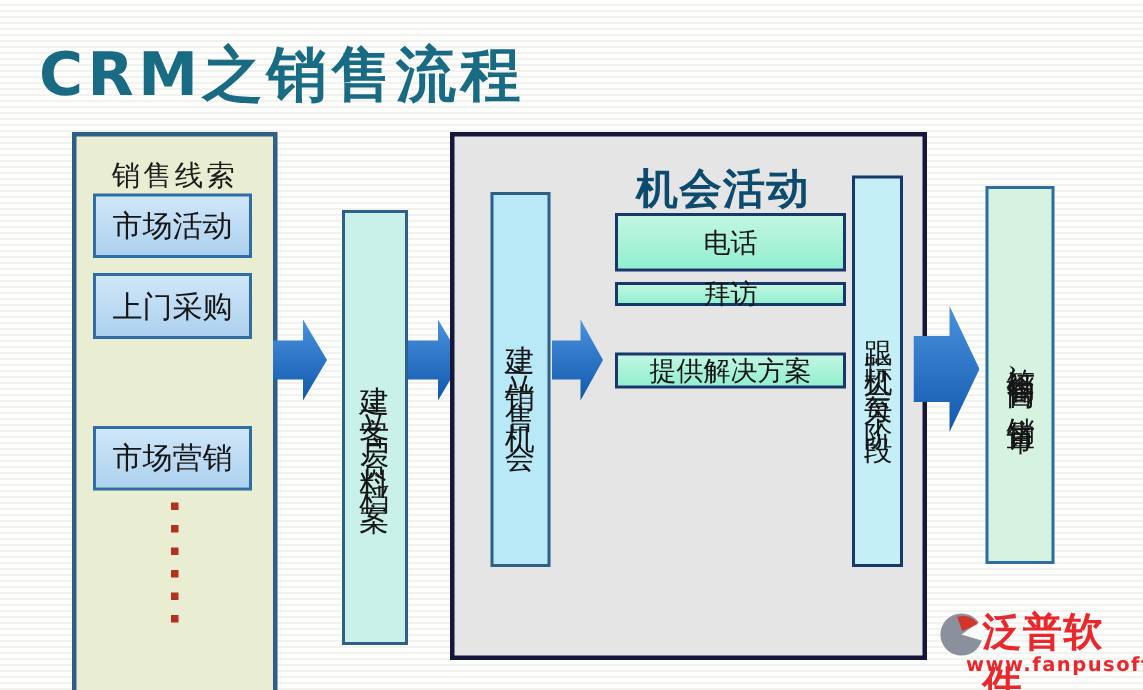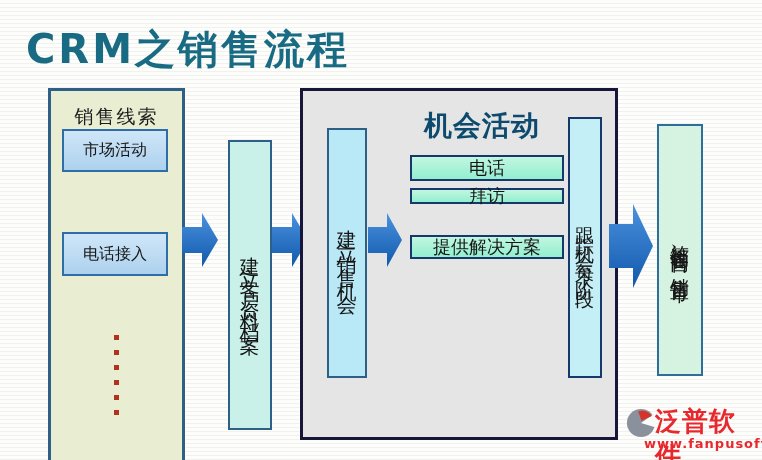--- a/index.html
+++ b/index.html
@@ -37,21 +37,21 @@
     font-size: 19px;
     color: #1c1c1c;
     letter-spacing: 2px;
   }
   .lead-box {
     position: absolute;
     left: 11px; width: 106px; height: 43px;
     background: linear-gradient(180deg, #CFE6F8 0%, #ADD1EE 100%);
     border: 2px solid #2E6DA6;
     display: flex; align-items: center; justify-content: center;
-    font-size: 16px; color: #161616;
+    font-size: 20px; color: #161616;
   }
   .dots-col {
     position: absolute;
     left: 0; right: 0; top: 244px;
     display: flex; flex-direction: column; align-items: center;
     gap: 10px;
   }
   .dot {
     width: 5px; height: 5px;
     background: #B23220;
@@ -142,21 +142,22 @@
         <stop offset="1" stop-color="#1158AC"></stop>
       </linearGradient>
     </defs>
   </svg>
 
   <div class="page-title">CRM之销售流程</div>
 
   <div class="leads-panel">
     <div class="leads-header">销售线索</div>
     <div class="lead-box" style="top:38px">市场活动</div>
-    <div class="lead-box" style="top:141px;height:44px">电话接入</div>
+    <div class="lead-box" style="top:91px;height:44px">上门采购</div>
+    <div class="lead-box" style="top:193px">市场营销</div>
     <div class="dots-col">
       <div class="dot"></div>
       <div class="dot"></div>
       <div class="dot"></div>
       <div class="dot"></div>
       <div class="dot"></div>
       <div class="dot"></div>
     </div>
   </div>
 
@@ -172,21 +173,21 @@
 
   <div class="opportunity-panel">
     <div class="vbox vbox-opportunity">建立销售机会</div>
 
     <svg class="flow-arrow" style="left:65px;top:114px" width="34" height="70">
       <polygon points="0,22 19,22 19,8 34,35 19,62 19,48 0,48" fill="url(#arrowGrad)"></polygon>
     </svg>
 
     <div class="opp-header">机会活动</div>
 
-    <div class="activity-box" style="top:64px;height:26px">电话</div>
+    <div class="activity-box" style="top:51px;height:39px">电话</div>
     <div class="activity-box" style="top:97px">拜访</div>
     <div class="activity-box" style="top:144px;height:24px">提供解决方案</div>
 
     <div class="vbox vbox-track">跟踪机会每个阶段</div>
   </div>
 
   <svg class="flow-arrow" style="left:609px;top:196px" width="44" height="100">
     <polygon points="0,28 24,28 24,8 44,50 24,92 24,72 0,72" fill="url(#arrowGrad)"></polygon>
   </svg>
 

